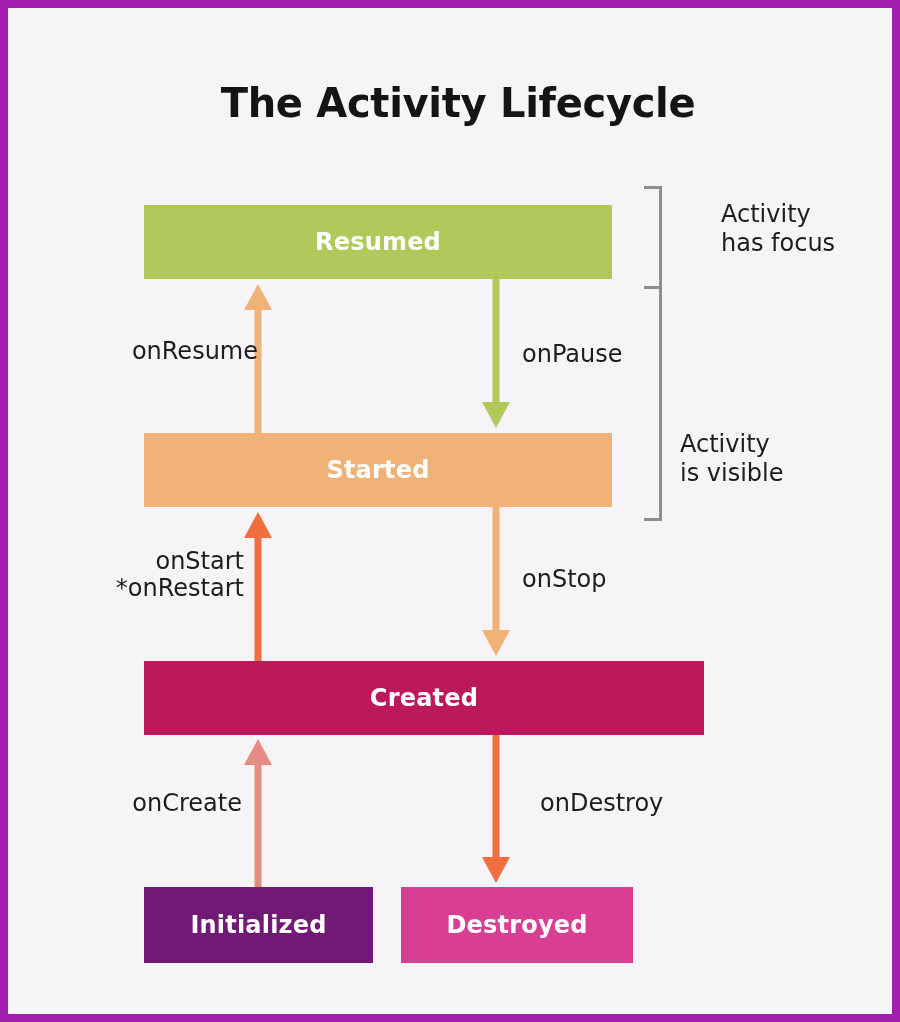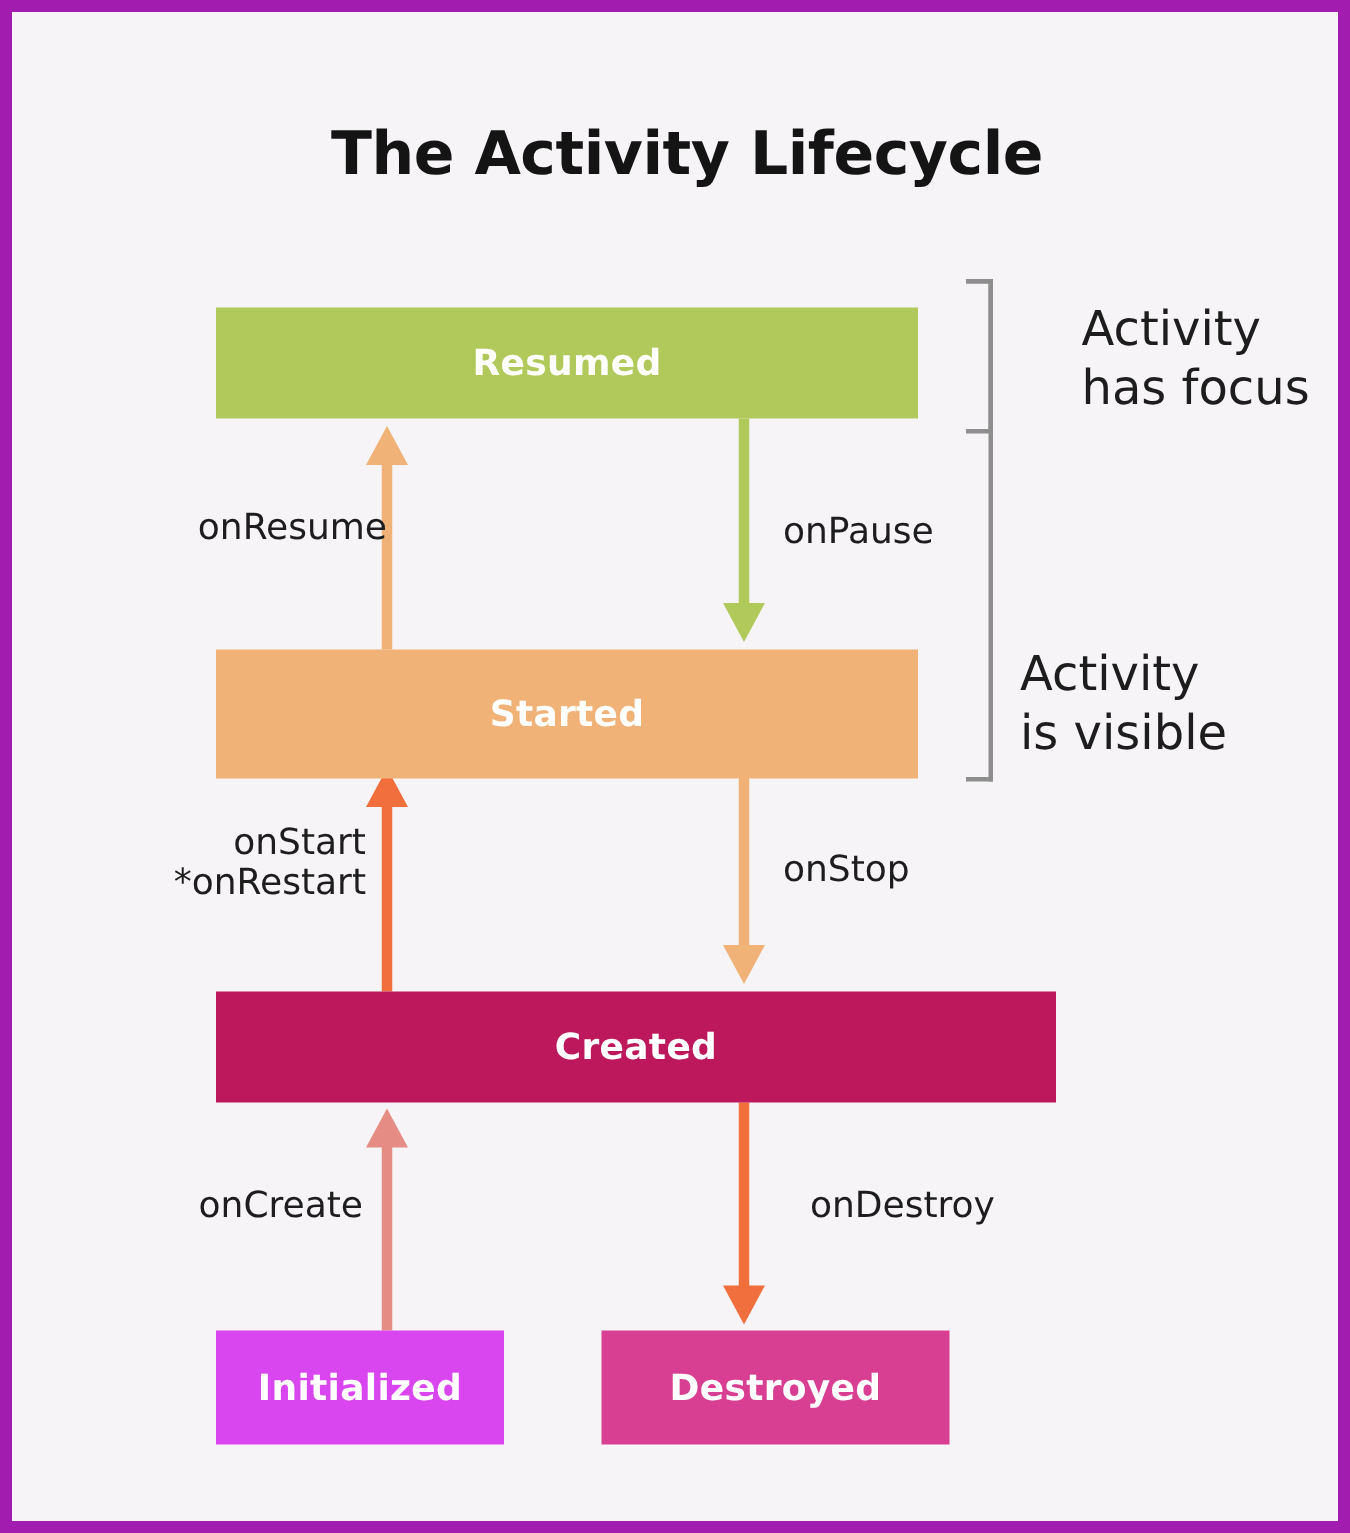--- a/index.html
+++ b/index.html
@@ -34,23 +34,23 @@
     position: absolute;
     display: flex;
     align-items: center;
     justify-content: center;
     color: #ffffff;
     font-size: 24px;
     font-weight: 700;
     letter-spacing: 0.2px;
   }
   #box-resumed     { left:136px; top:197px;  width:468px; height:74px; background:#b0c95a; }
-  #box-started     { left:136px; top:425px;  width:468px; height:86px; background:#f0b276; }
+  #box-started     { left:136px; top:425px;  width:468px; height:74px; background:#f0b276; }
   #box-created     { left:136px; top:653px;  width:560px; height:74px; background:#be185d; }
-  #box-initialized { left:136px; top:879px;  width:192px; height:76px; background:#d946ef; }
+  #box-initialized { left:136px; top:879px;  width:229px; height:76px; background:#701a75; }
   #box-destroyed   { left:372px; top:879px;  width:232px; height:76px; background:#d83f92;margin-left:21px; }
 
   
   #arrow-layer {
     position: absolute;
     left: 0; top: 0;
     width: 900px; height: 1022px;
     pointer-events: none;
   }
 
@@ -73,21 +73,21 @@
   .bracket {
     position: absolute;
     border: 3px solid #8e8e8e;
     border-left: none;
   }
   #bracket-focus   { left:636px; top:178px; width:18px; height:103px; }
   #bracket-visible { left:636px; top:178px; width:18px; height:335px; }
 
   .annotation {
     position: absolute;
-    font-size: 32px;
+    font-size: 24px;
     color: #1d1d1d;
     line-height: 1.22;
     white-space: pre-line;
   }
   #note-focus   { left:713px; top:192px; }
   #note-visible { left:672px; top:422px; }
 </style>
 </head>
 <body>
 

